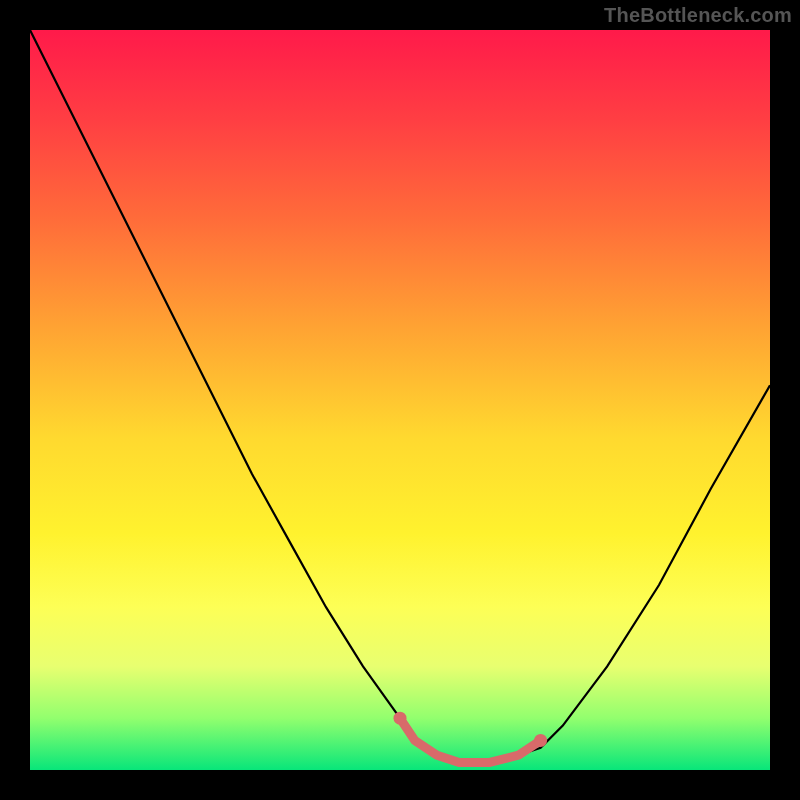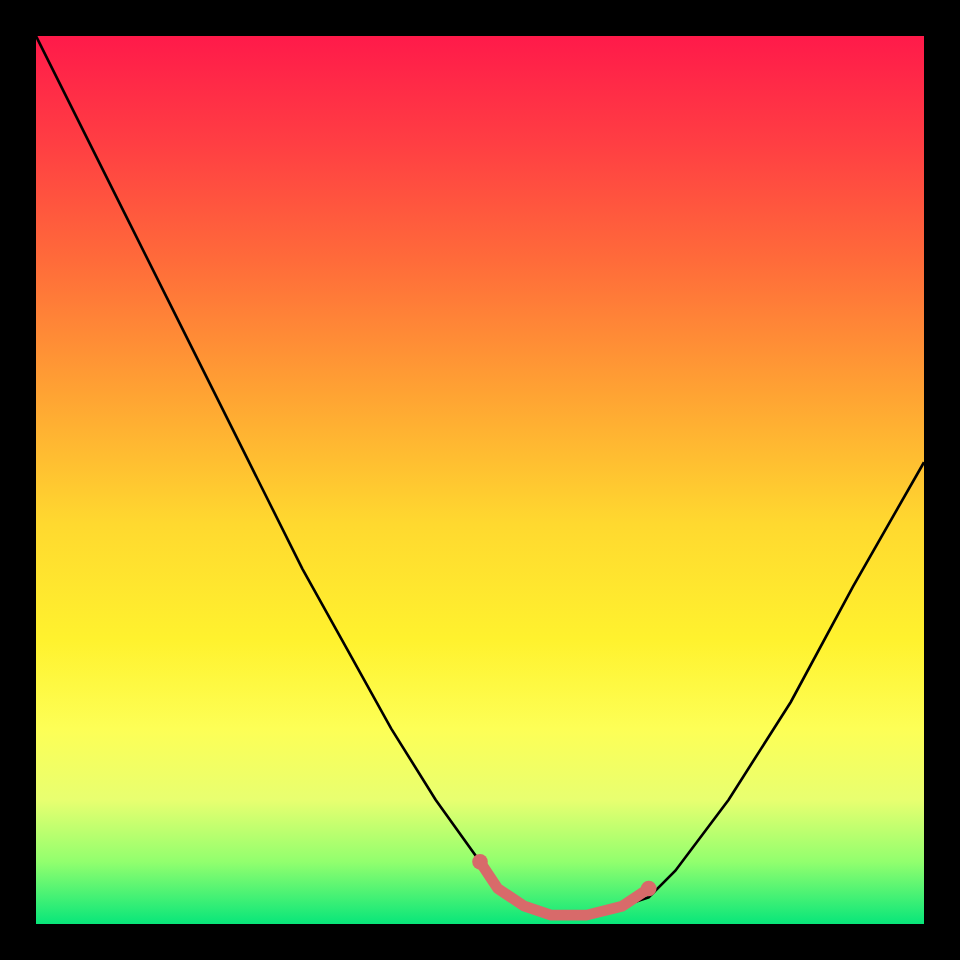--- a/index.html
+++ b/index.html
@@ -52,20 +52,21 @@
     font-size: 20px;
     font-weight: 600;
     letter-spacing: 0.2px;
     user-select: none;
   }
 </style>
 </head>
 <body>
 
 <div class="frame">
+  <div class="watermark">TheBottleneck.com</div>
   <div class="plot">
     <svg class="curve" viewBox="0 0 740 740" preserveAspectRatio="none">
       <path id="main-curve" fill="none" stroke="#000000" stroke-width="2.2" d="M0.0 0.0 L37.0 74.0 L74.0 148.0 L111.0 222.0 L148.0 296.0 L185.0 370.0 L222.0 444.0 L259.0 510.6 L296.0 577.2 L333.0 636.4 L370.0 688.2 L384.8 710.4 L407.0 725.2 L429.2 732.6 L458.8 732.6 L488.4 725.2 L510.6 717.8 L532.8 695.6 L577.2 636.4 L629.0 555.0 L680.8 458.8 L740.0 355.2"></path>
       <g id="valley-markers">
           <path d="M370.0 688.2 L384.8 710.4 L407.0 725.2 L429.2 732.6 L458.8 732.6 L488.4 725.2 L510.6 710.4" fill="none" stroke="#d86a6a" stroke-width="9" stroke-linecap="round" stroke-linejoin="round"></path>
           <circle cx="370.0" cy="688.2" r="6.5" fill="#d86a6a"></circle>
           <circle cx="510.6" cy="710.4" r="6.5" fill="#d86a6a"></circle>
         </g>
     </svg>
   </div>

